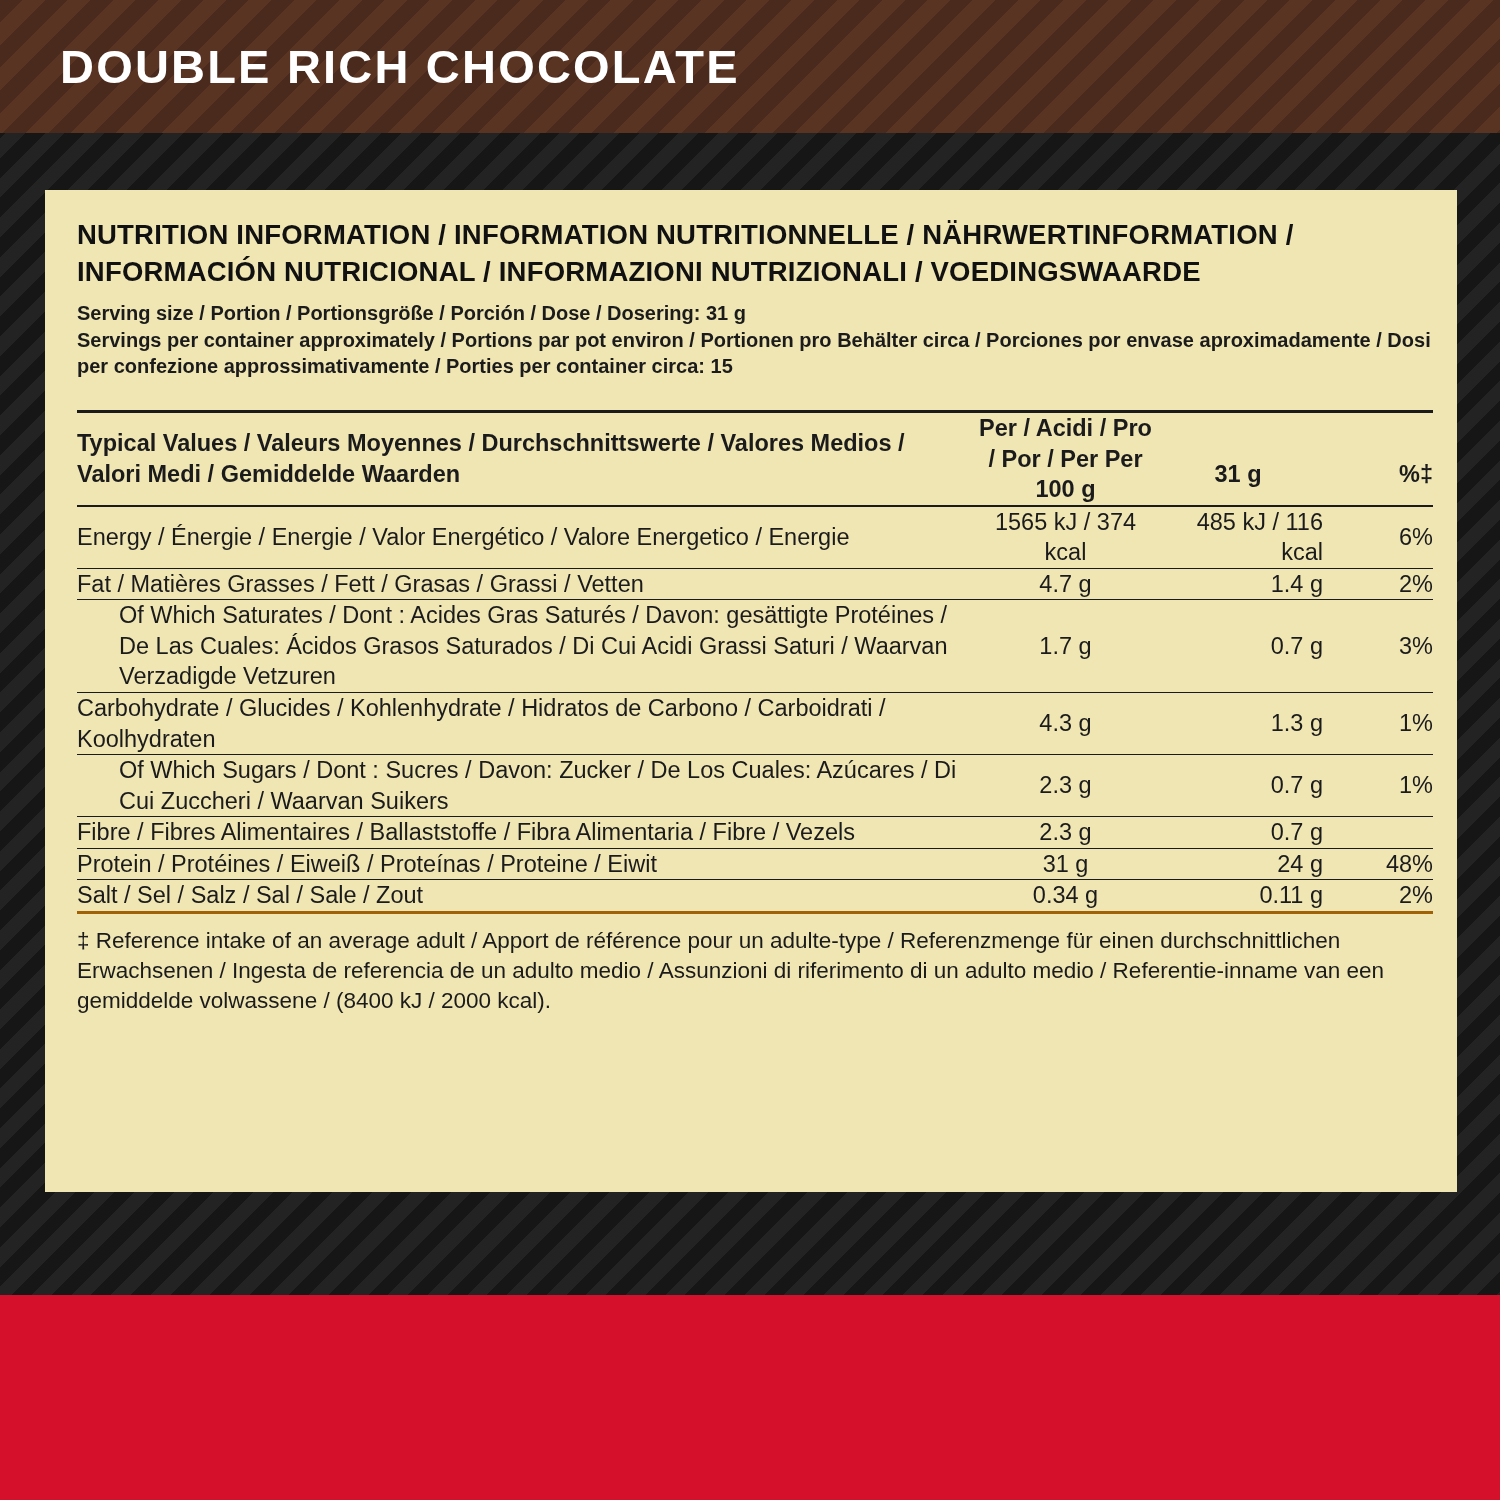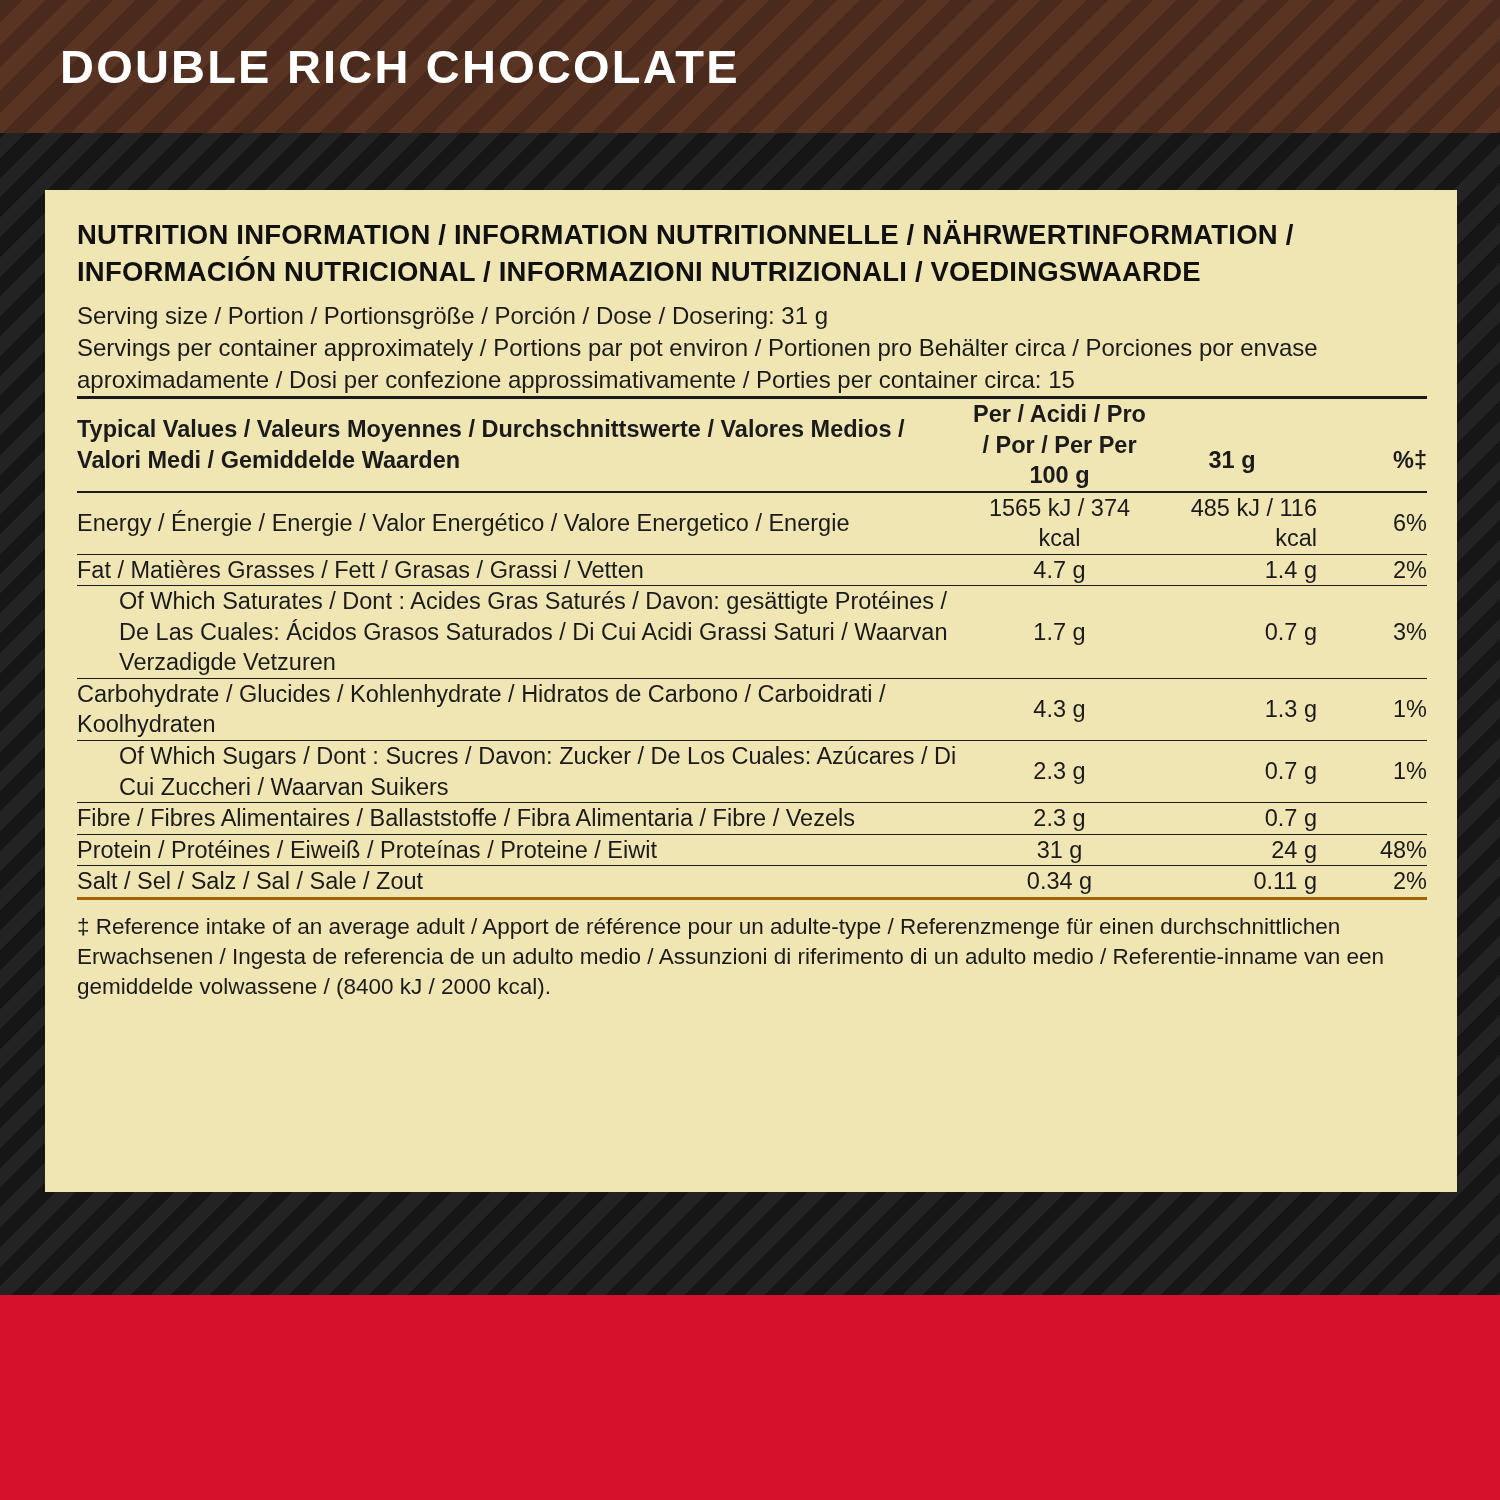--- a/index.html
+++ b/index.html
@@ -62,37 +62,38 @@
     background: #d4102b;
   }
   
   .panel {
     position: absolute;
     left: 45px;
     top: 190px;
     width: 1412px;
     height: 1002px;
     background: #f0e6b4;
-    padding: 26px 30px 20px 32px;
+    padding: 26px 24px 20px 32px;
   }
   .panel-title {
     font-size: 27.5px;
     font-weight: bold;
     color: #111;
     line-height: 1.35;
     letter-spacing: 0.2px;
   }
   .serving-lines {
     margin-top: 10px;
-    font-size: 24px;
+    font-size: 20px;
     color: #1b1b1b;
     line-height: 1.33;
+    font-weight: bold;
   }
   table.nutri {
-    margin-top: 0;
+    margin-top: 30px;
     width: 100%;
     border-collapse: collapse;
     font-size: 23.5px;
     color: #1b1b1b;
   }
   table.nutri th, table.nutri td {
     padding: 0;
     vertical-align: middle;
   }
   .rule-top td, .rule-top th {

